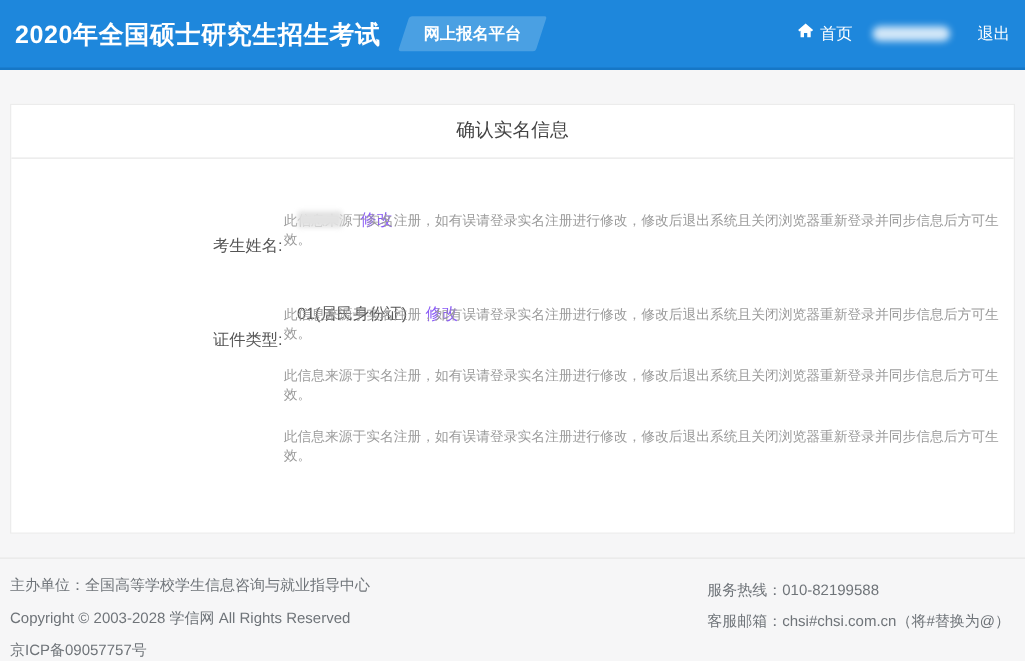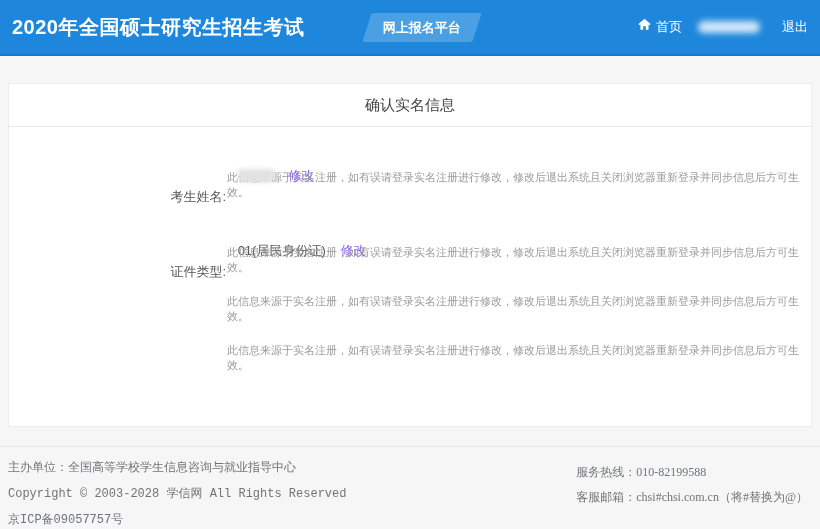--- a/index.html
+++ b/index.html
@@ -13,21 +13,21 @@
   
   .topbar {
     height: 56px;
     background: #1e87dc;
     border-bottom: 2px solid #1677c6;
     display: flex;
     align-items: center;
     justify-content: space-between;
     padding: 0 12px;
   }
-  .topbar-left { display: flex; align-items: center; gap: 44px; }
+  .topbar-left { display: flex; align-items: center; }
   .site-title {
     color: #fff;
     font-size: 20px;
     font-weight: bold;
     letter-spacing: 0.5px;
     white-space: nowrap;
   }
   .badge {
     margin-left: 18px;
     background: #4aa0e3;
@@ -121,23 +121,23 @@
   .footer {
     height: 83px;
     border-top: 1px solid #e8e8e8;
     background: #f6f6f7;
     display: flex;
     justify-content: space-between;
     padding: 8px 12px 0 8px;
     font-size: 12px;
     color: #6f7479;
   }
-  .footer-left  div { line-height: 26px; white-space: nowrap; font-family: Liberation Mono, monospace; }
+  .footer-left  div { line-height: 26px; white-space: nowrap; }
   .footer-right { padding-top: 5px; }
-  .footer-right div { line-height: 25px; white-space: nowrap; font-family: Liberation Serif, serif; }
+  .footer-right div { line-height: 25px; white-space: nowrap; }
 </style>
 </head>
 <body>
 
 <header class="topbar">
   <div class="topbar-left">
     <h1 class="site-title">2020年全国硕士研究生招生考试</h1>
     <div class="badge">
       <span>网上报名平台</span>
     </div>

